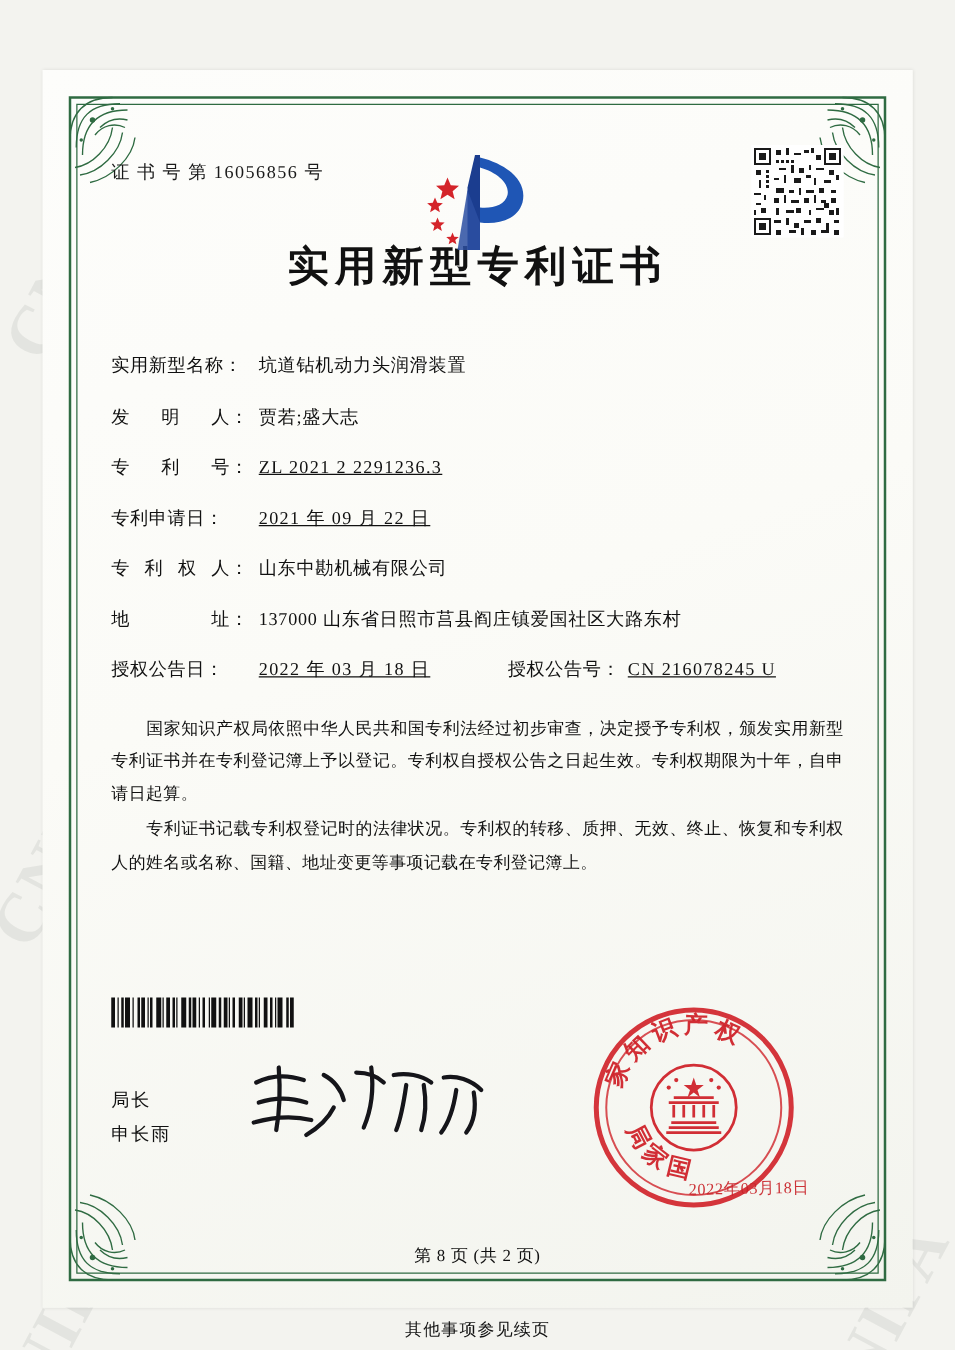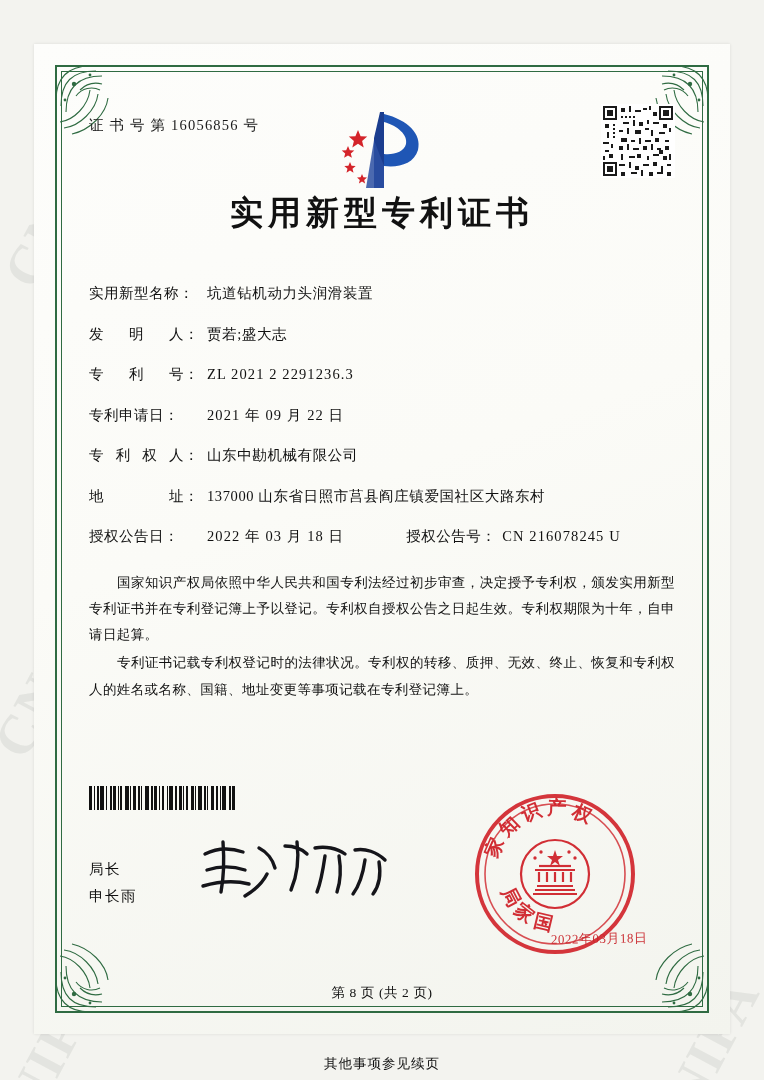--- a/index.html
+++ b/index.html
@@ -30,21 +30,21 @@
     letter-spacing: 2px;
     white-space: nowrap;
     transform-origin: center center;
     user-select: none;
   }
 
   
   #sheet {
     position: absolute;
     left: 34px;
-    top: 44px;
+    top: 56px;
     width: 696px;
     height: 990px;
     background: linear-gradient(160deg,#fdfdfb 0%, #fbfbf7 45%, #f3f4ee 100%);
     box-shadow: 0 0 3px rgba(0,0,0,0.10);
   }
   
   #border-outer {
     position: absolute;
     left: 21px; top: 21px; right: 21px; bottom: 21px;
     border: 2.5px solid #2f6b42;
@@ -95,21 +95,21 @@
     right: 0px; top: 0px;
     width: 74px; height: 74px;
   }
   #qr svg { display:block; }
 
   #main-title {
     text-align: center;
     font-size: 33px;
     font-weight: bold;
     letter-spacing: 5px;
-    margin-top: 56px;
+    margin-top: 44px;
     color: #111;
     font-family: "Liberation Serif", serif;
   }
 
   #fields {
     margin-top: 50px;
     font-size: 14.5px;
     color: #111;
     line-height: 1;
   }
@@ -127,21 +127,21 @@
   .f-label.spaced {
     display: flex;
     justify-content: space-between;
     padding-right: 8px;
     box-sizing: border-box;
   }
   .f-label.spaced span { display:inline-block; }
   .f-value {
     letter-spacing: 0.6px;
   }
-  .f-value.num { letter-spacing: 1.1px; }
+  .f-value.num { letter-spacing: 1.1px; text-decoration: underline; }
   .row-two {
     display: flex;
     align-items: baseline;
     margin-bottom: 26px;
     gap: 32px;
   }
   .col-b {
     display: flex;
     align-items: baseline;
     margin-left: 30px;

